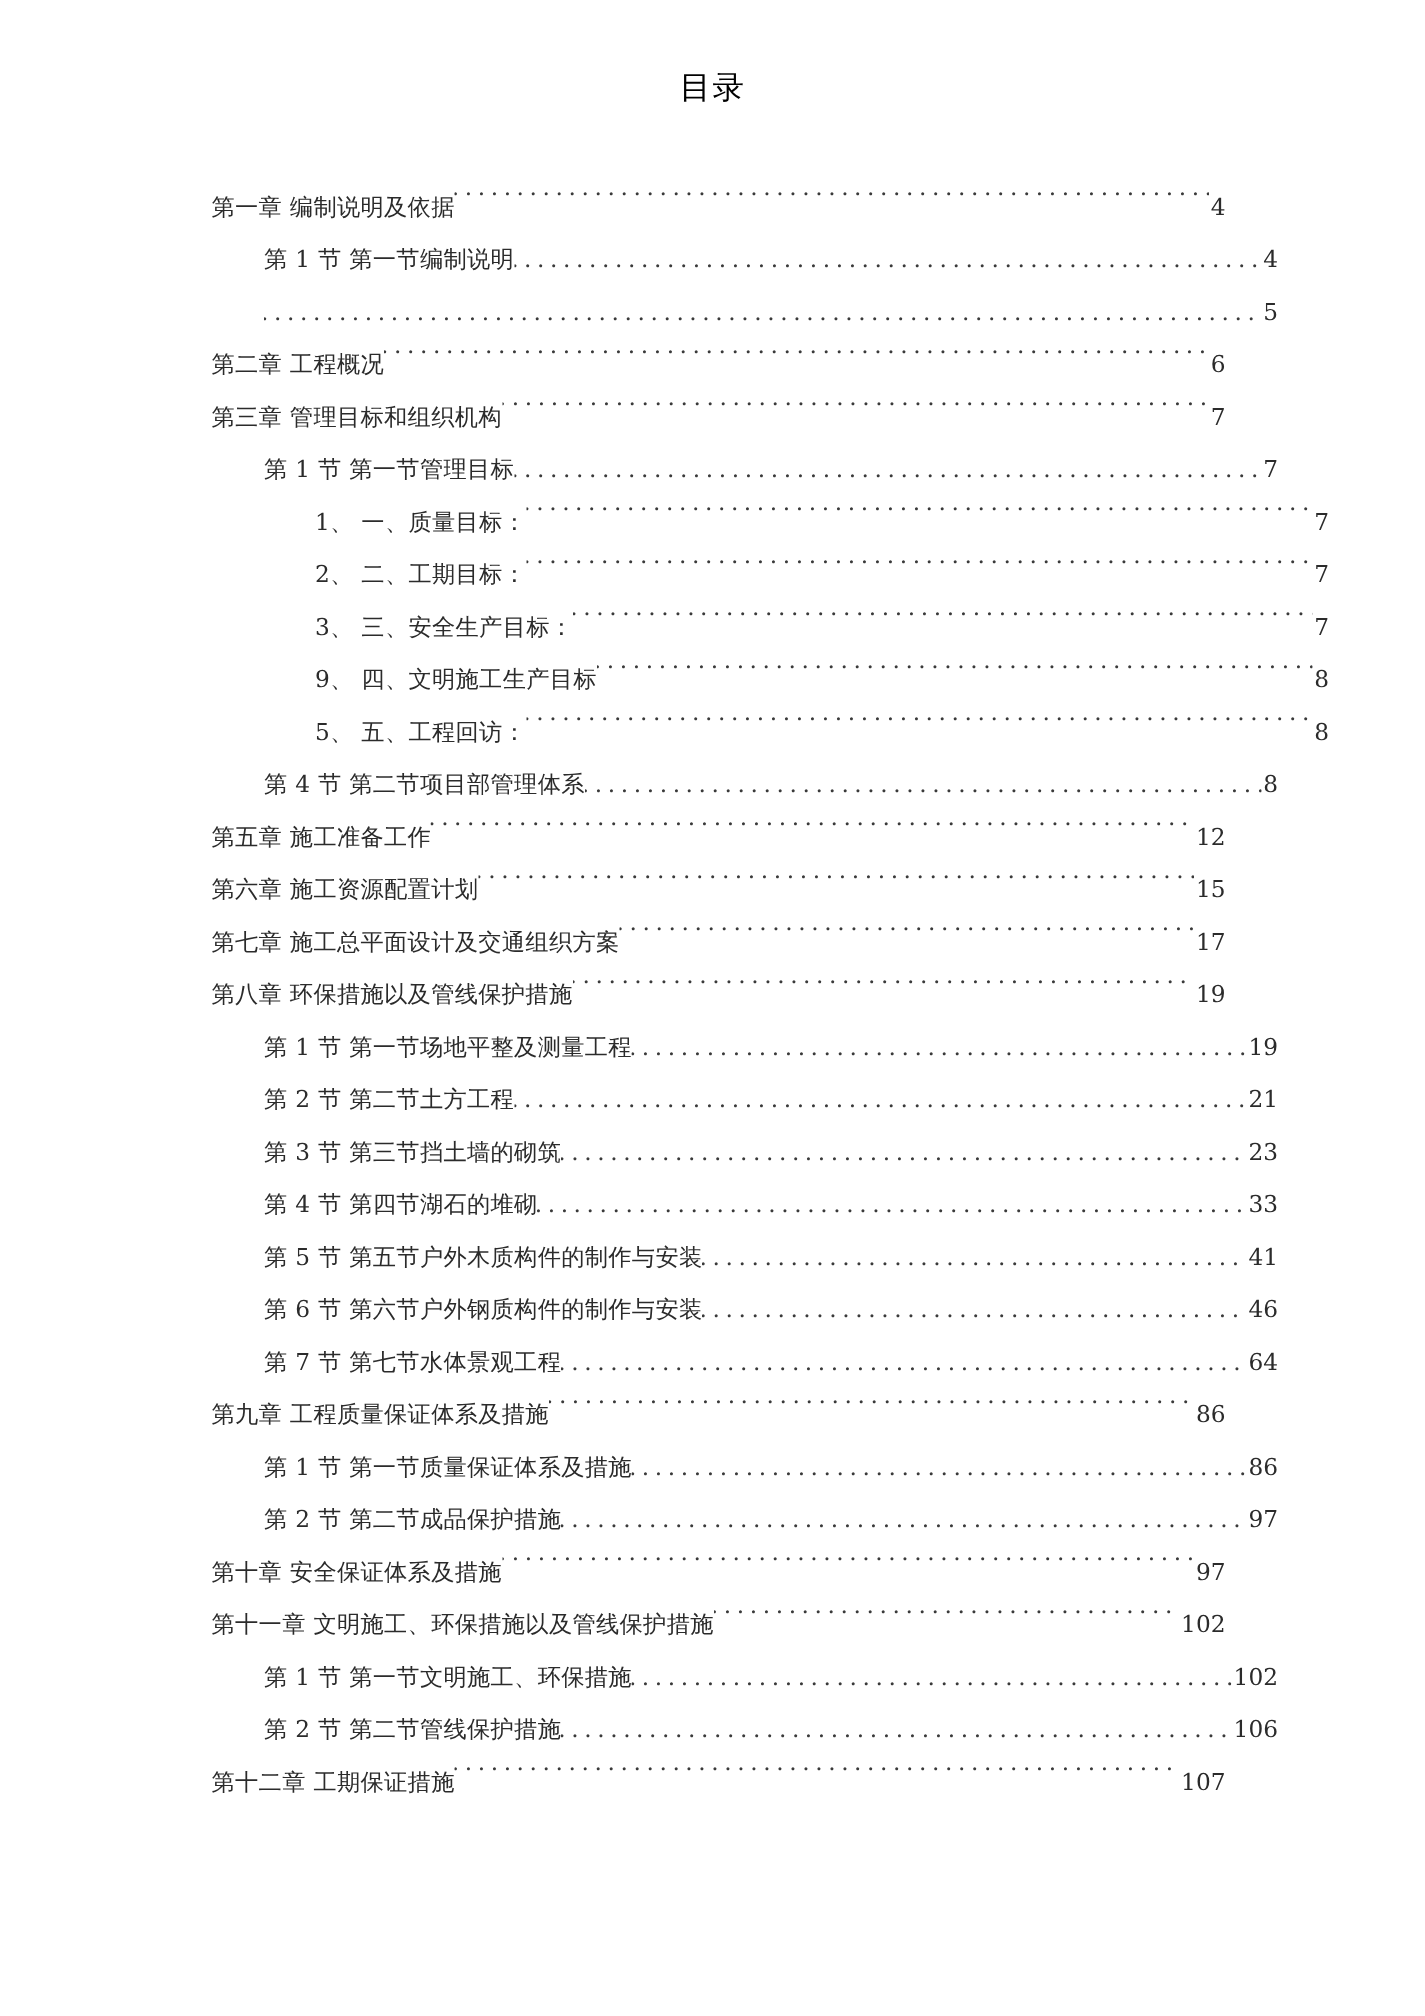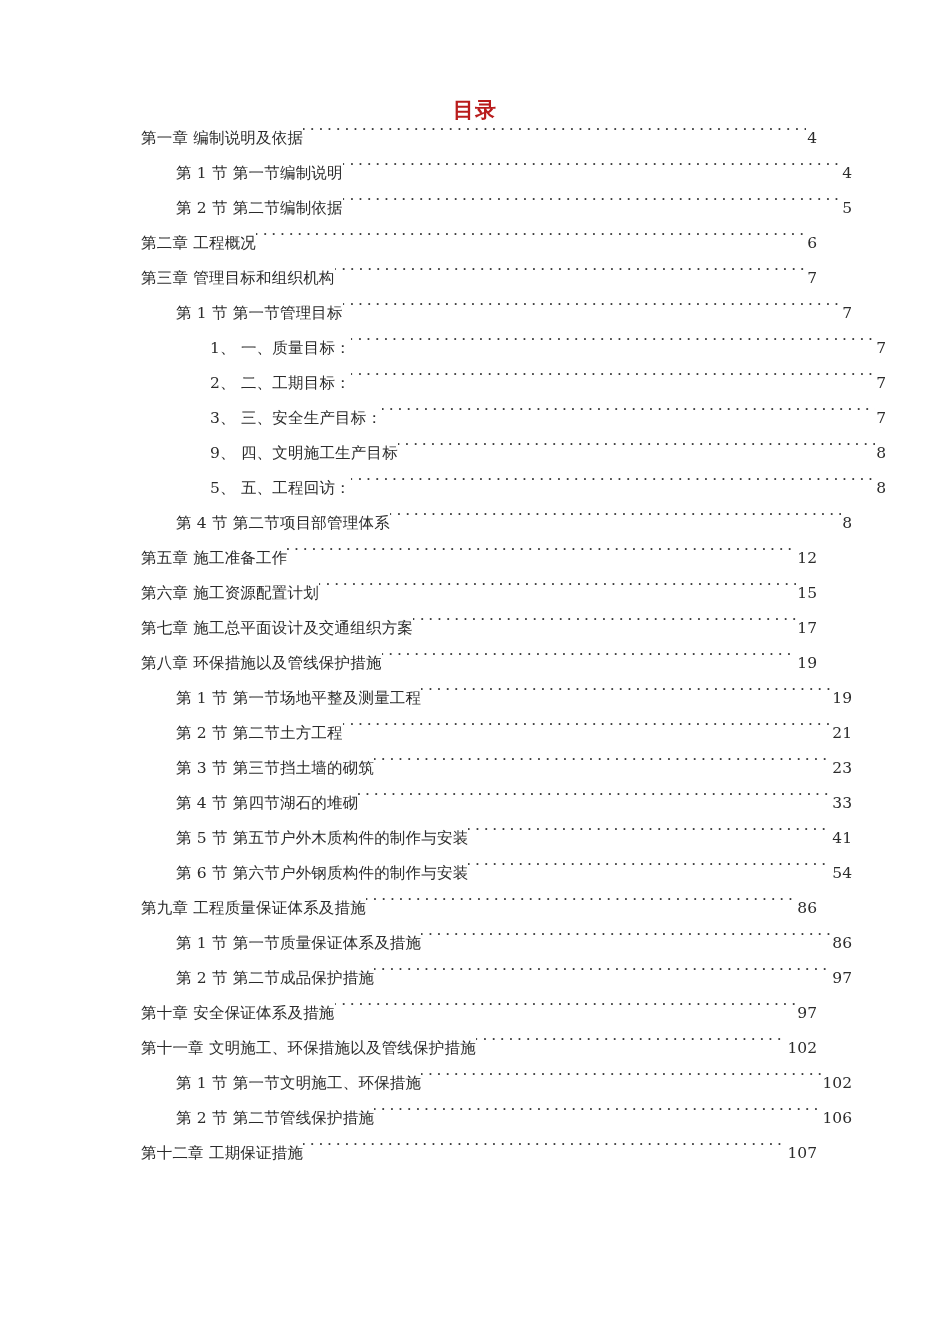--- a/index.html
+++ b/index.html
@@ -19,25 +19,25 @@
     width: 950px;
     height: 1344px;
     background: #ffffff;
     box-sizing: border-box;
     padding: 0;
     overflow: hidden;
   }
   .toc-title {
     text-align: center;
     font-size: 21px;
-    font-weight: bold;
+    font-weight: normal;
     letter-spacing: 1px;
     margin: 0;
-    padding-top: 96px;
-    color: #b91c1c;
+    padding-top: 44px;
+    color: #000000;
     font-family: "DejaVu Serif", "Liberation Serif", serif;
   }
   .toc-list {
     margin: 0;
     padding: 0;
     list-style: none;
     position: absolute;
     left: 0;
     top: 121px;
     width: 950px;
@@ -47,21 +47,21 @@
     align-items: baseline;
     width: 676px;
     margin-left: 141px;
     height: 35px;
     font-size: 15.5px;
     line-height: 35px;
     color: #2b2b2b;
     white-space: nowrap;
   }
   .toc-entry.lvl-1 { padding-left: 0px; }
-  .toc-entry.lvl-2 { padding-left: 35px; }
+  .toc-entry.lvl-2 { padding-left: 35px; align-items: flex-end; }
   .toc-entry.lvl-3 { padding-left: 69px; }
 
   .entry-text {
     flex: 0 0 auto;
     letter-spacing: 0.2px;
   }
   .leader {
     flex: 1 1 auto;
     overflow: hidden;
     height: 1em;
@@ -99,21 +99,20 @@
         <span class="entry-text">第一章  编制说明及依据</span>
         <span class="leader"></span>
         <span class="entry-page">4</span>
       </li>
       <li class="toc-entry lvl-2">
         <span class="entry-text">第 1 节  第一节编制说明</span>
         <span class="leader"></span>
         <span class="entry-page">4</span>
       </li>
       <li class="toc-entry lvl-2">
-        <span class="entry-text">第 2 节  第二节编制依据</span>
         <span class="leader"></span>
         <span class="entry-page">5</span>
       </li>
       <li class="toc-entry lvl-1">
         <span class="entry-text">第二章  工程概况</span>
         <span class="leader"></span>
         <span class="entry-page">6</span>
       </li>
       <li class="toc-entry lvl-1">
         <span class="entry-text">第三章  管理目标和组织机构</span>
@@ -196,21 +195,26 @@
         <span class="entry-page">33</span>
       </li>
       <li class="toc-entry lvl-2">
         <span class="entry-text">第 5 节  第五节户外木质构件的制作与安装</span>
         <span class="leader"></span>
         <span class="entry-page">41</span>
       </li>
       <li class="toc-entry lvl-2">
         <span class="entry-text">第 6 节  第六节户外钢质构件的制作与安装</span>
         <span class="leader"></span>
-        <span class="entry-page">54</span>
+        <span class="entry-page">46</span>
+      </li>
+      <li class="toc-entry lvl-2">
+        <span class="entry-text">第 7 节  第七节水体景观工程</span>
+        <span class="leader"></span>
+        <span class="entry-page">64</span>
       </li>
       <li class="toc-entry lvl-1">
         <span class="entry-text">第九章  工程质量保证体系及措施</span>
         <span class="leader"></span>
         <span class="entry-page">86</span>
       </li>
       <li class="toc-entry lvl-2">
         <span class="entry-text">第 1 节  第一节质量保证体系及措施</span>
         <span class="leader"></span>
         <span class="entry-page">86</span>

